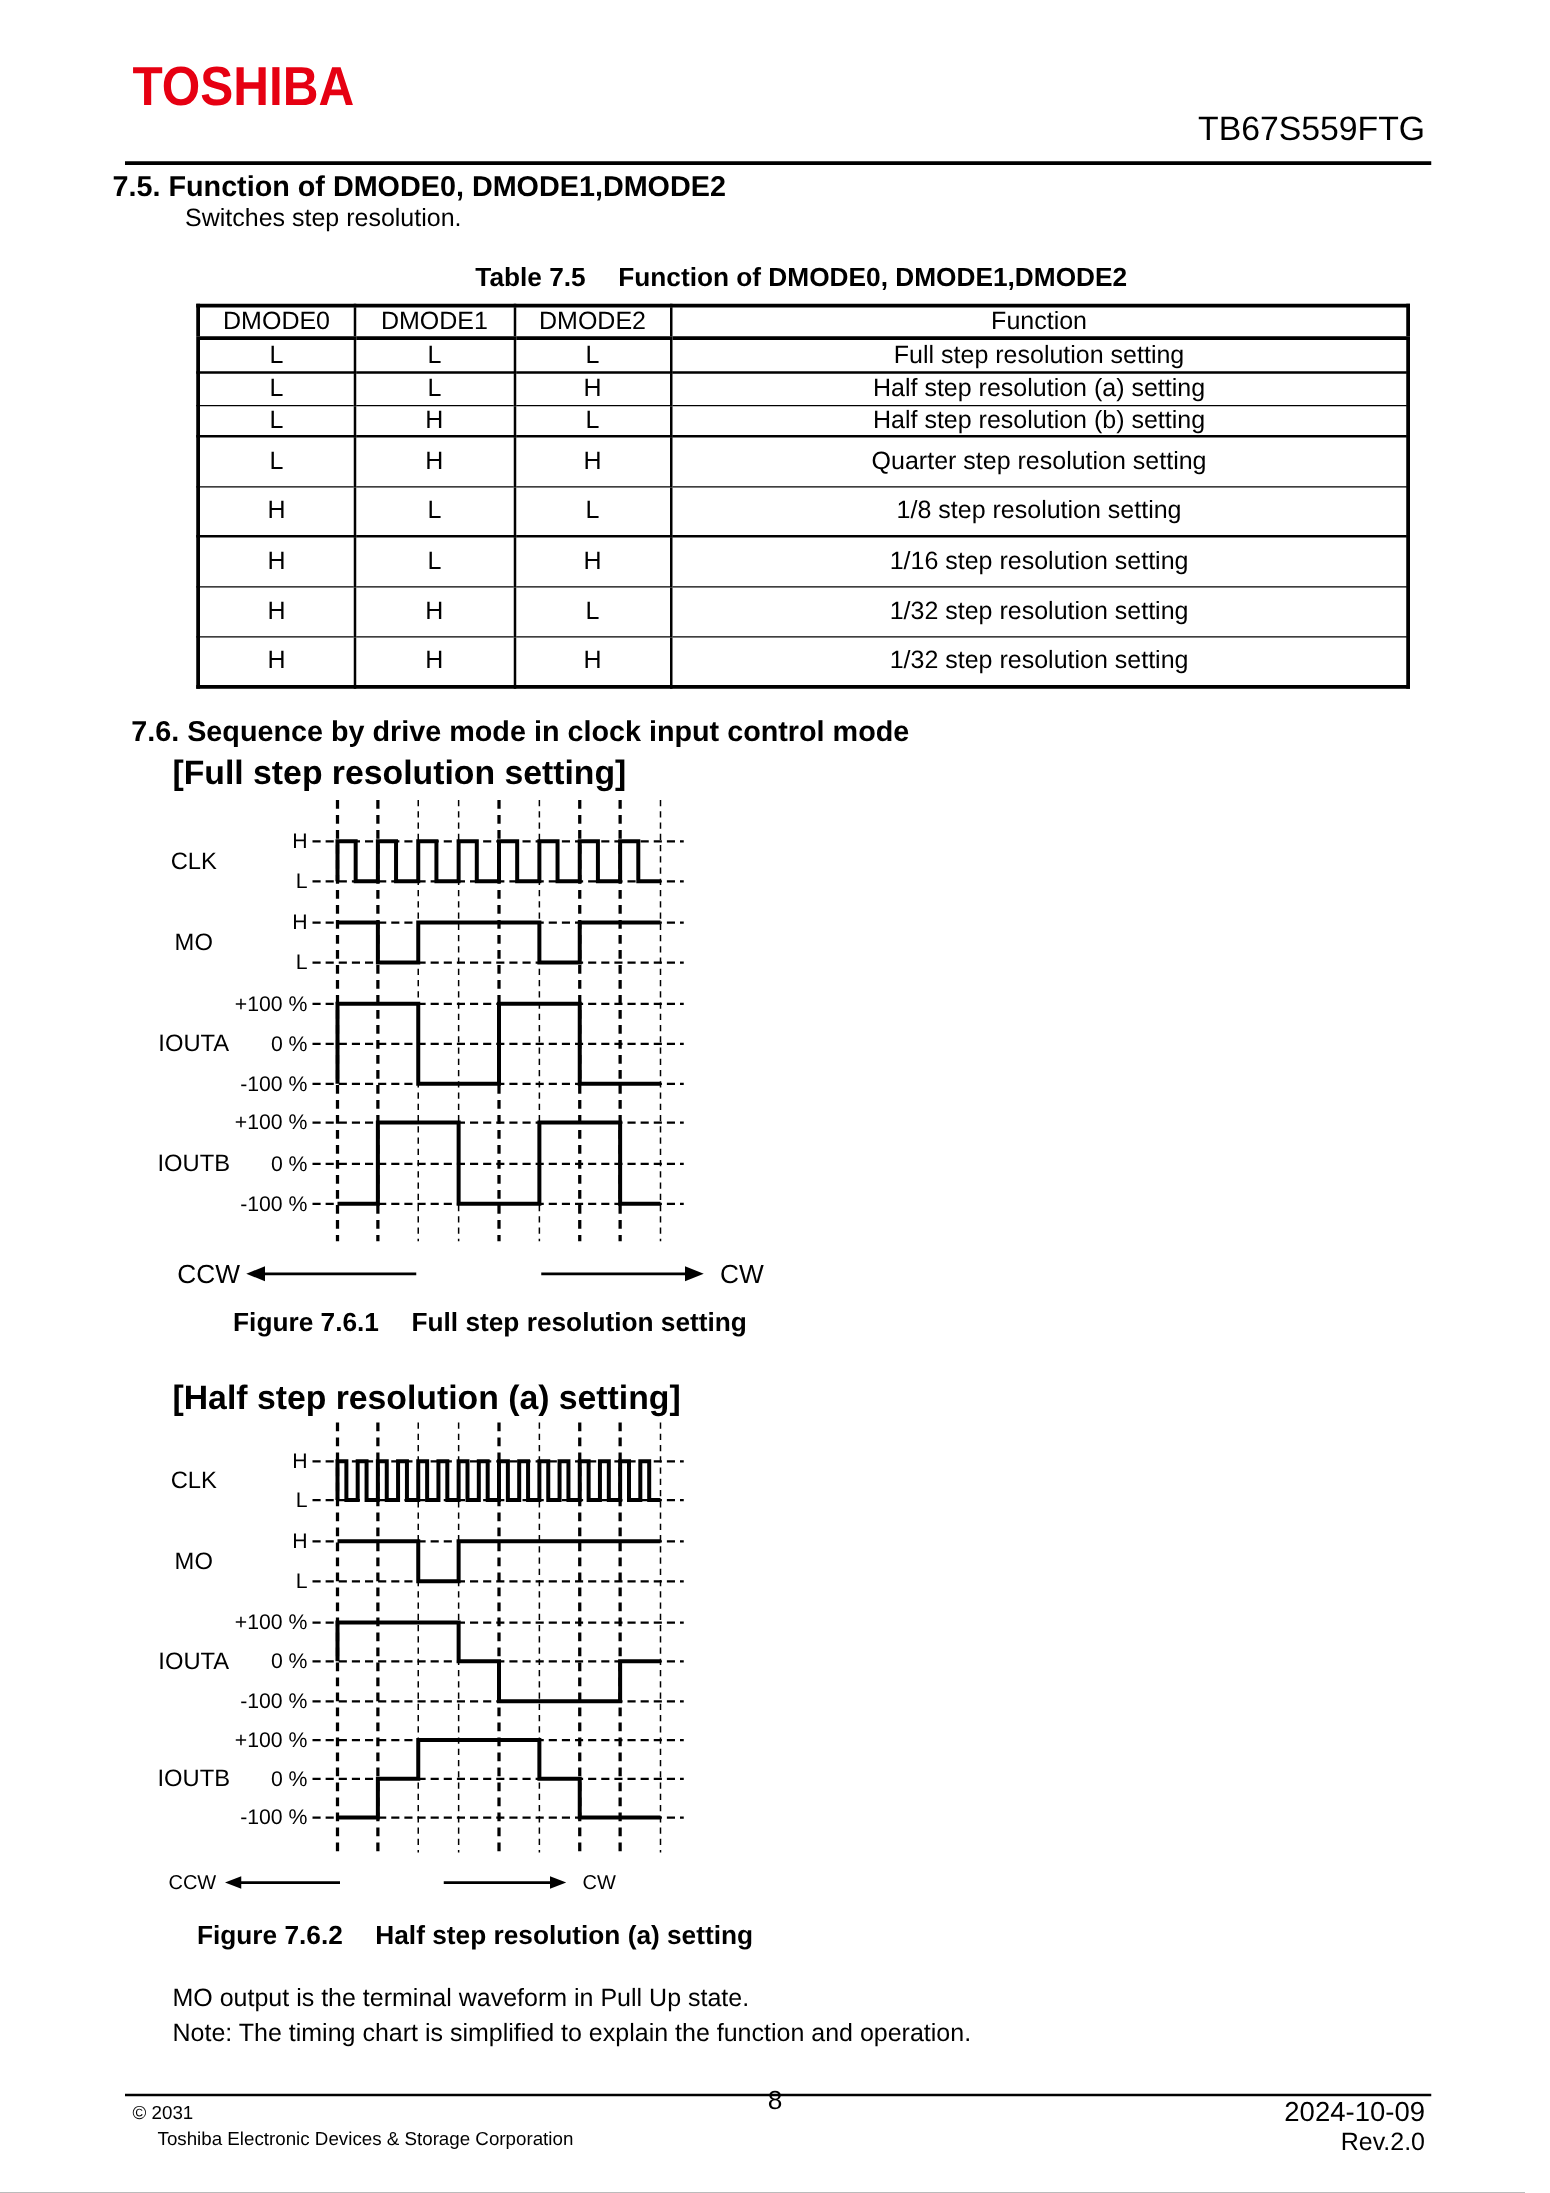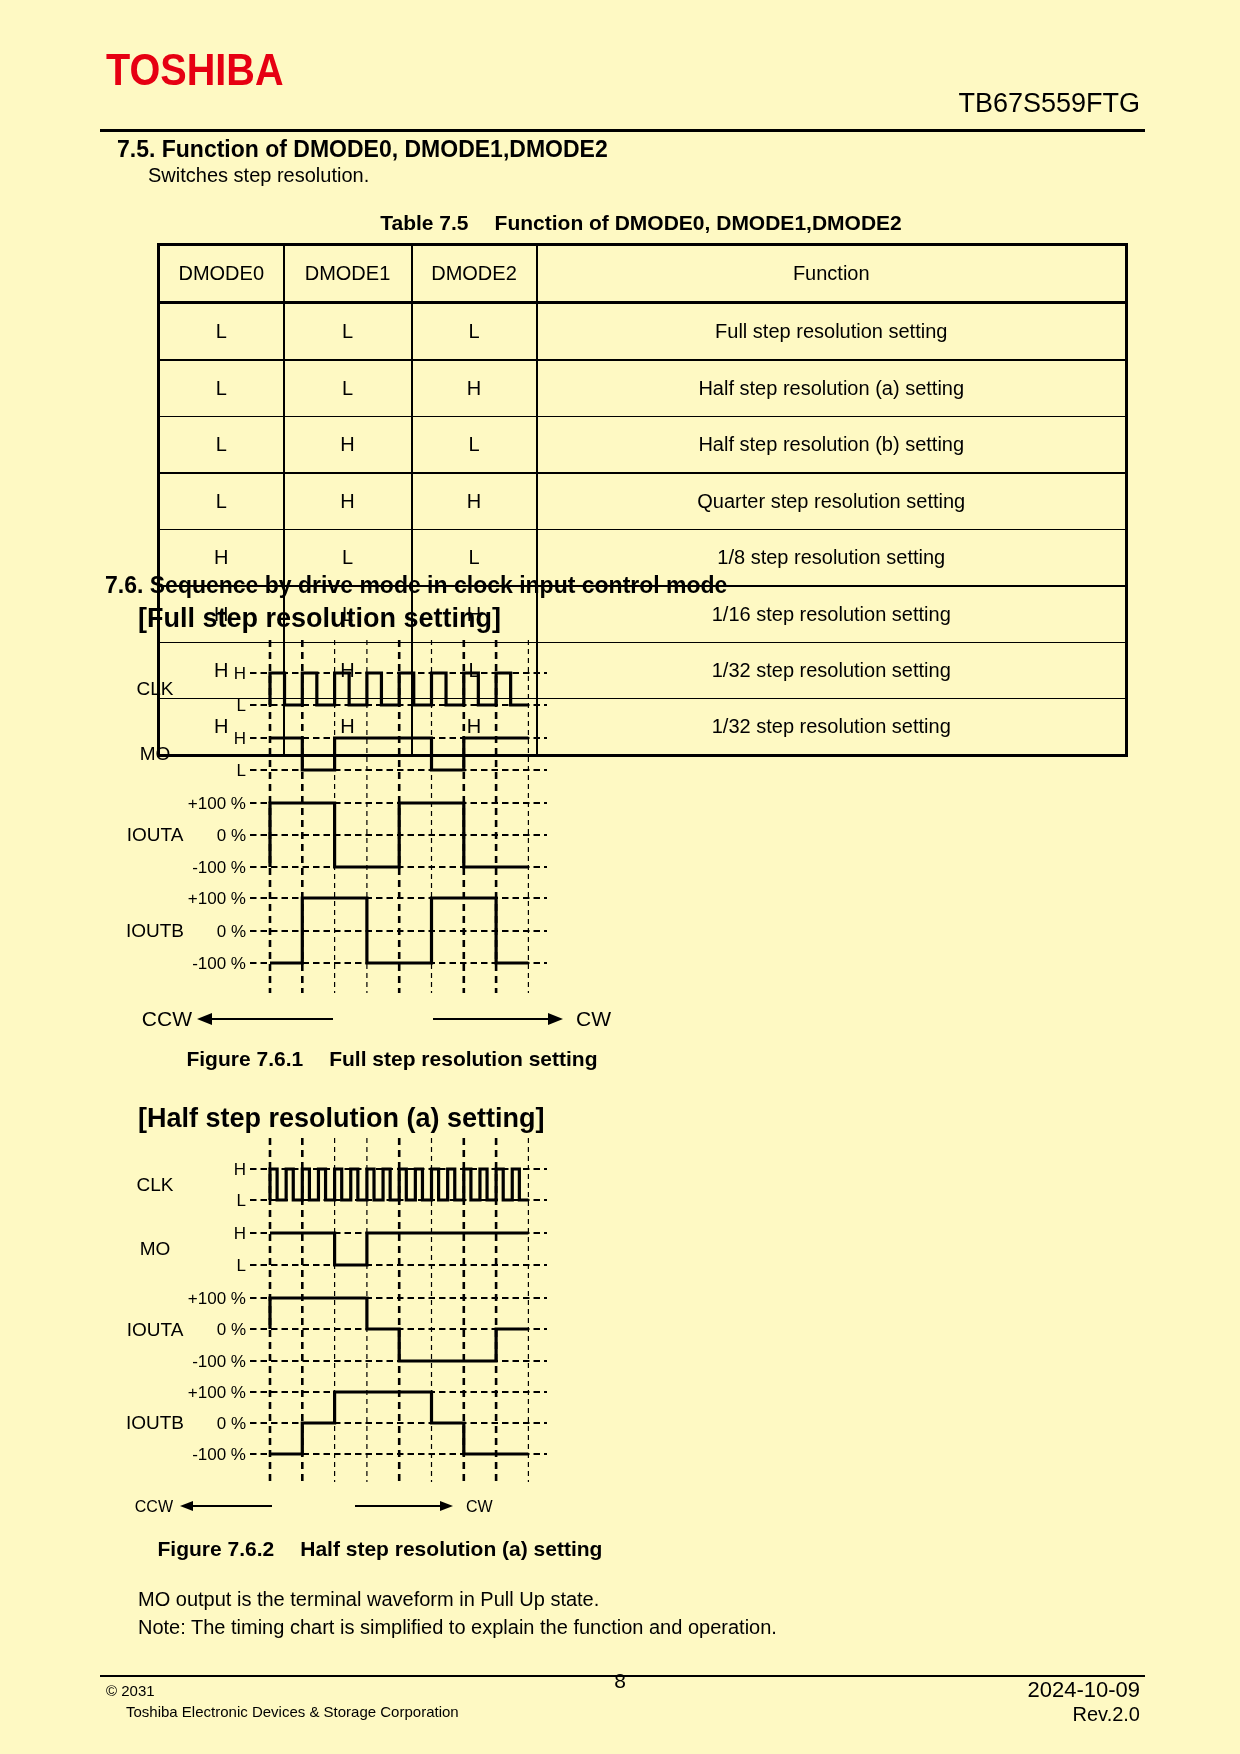--- a/index.html
+++ b/index.html
@@ -1,42 +1,42 @@
 <!DOCTYPE html>
 <html><head>
 <meta charset="utf-8">
 <style>
   html,body{margin:0;padding:0;background:#888;}
   .page{
-    position:relative;width:1240px;height:1754px;background:#fef9c3;
+    position:relative;width:1240px;height:1754px;background:#ffffff;
     font-family:"Liberation Sans","DejaVu Sans",sans-serif;color:#000;
     margin:0 auto;overflow:hidden;
   }
   .abs{position:absolute;}
   .logo{
     left:106px;top:48px;font-size:44px;font-weight:bold;color:#e60012;
     letter-spacing:0px;transform:scaleX(0.90);transform-origin:left top;line-height:1;
   }
   .part-number{top:90px;right:100px;font-size:27px;line-height:1;}
   .rule{left:100px;top:129px;width:1045px;height:3px;background:#000;}
   .h-section{font-size:23px;font-weight:bold;line-height:1.15;}
-  .h75{left:117px;top:136px;}
+  .h75{left:90px;top:136px;}
   .h76{left:105px;top:572px;}
   .body-text{font-size:20px;line-height:1.2;}
   .switches{left:148px;top:163px;}
   .table-title{left:157px;top:211px;width:968px;text-align:center;font-size:21px;font-weight:bold;}
   .gap-left{margin-left:26px;}
   table.dmode{
     position:absolute;left:157px;top:243px;width:968px;
     border-collapse:collapse;table-layout:fixed;
     font-size:20px;text-align:center;
   }
   table.dmode td,table.dmode th{
     border-left:2px solid #000;border-right:2px solid #000;
-    font-weight:normal;padding:16px;vertical-align:middle;
+    font-weight:normal;padding:0;vertical-align:middle;
   }
   table.dmode{border:3.5px solid #000;}
   .bracket-heading{font-size:27px;font-weight:bold;}
   .bh1{left:138px;top:603px;}
   .bh2{left:138px;top:1103px;}
   .fig-caption{width:560px;text-align:center;font-size:21px;font-weight:bold;}
   .cap1{left:112px;top:1047px;text-align:center;}
   .cap2{left:100px;top:1537px;}
   .note1{left:138px;top:1587px;}
   .note2{left:138px;top:1615px;}

